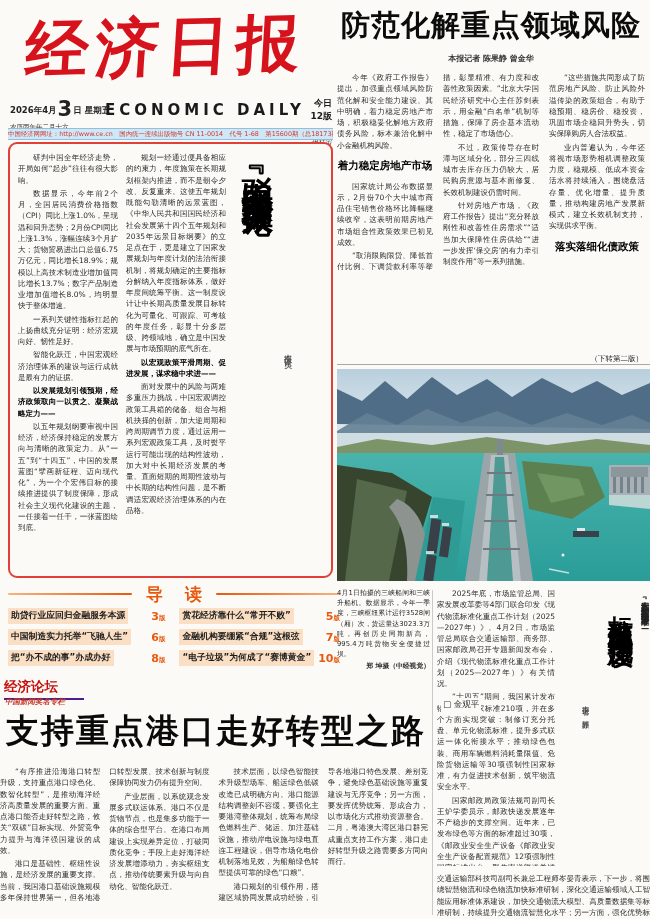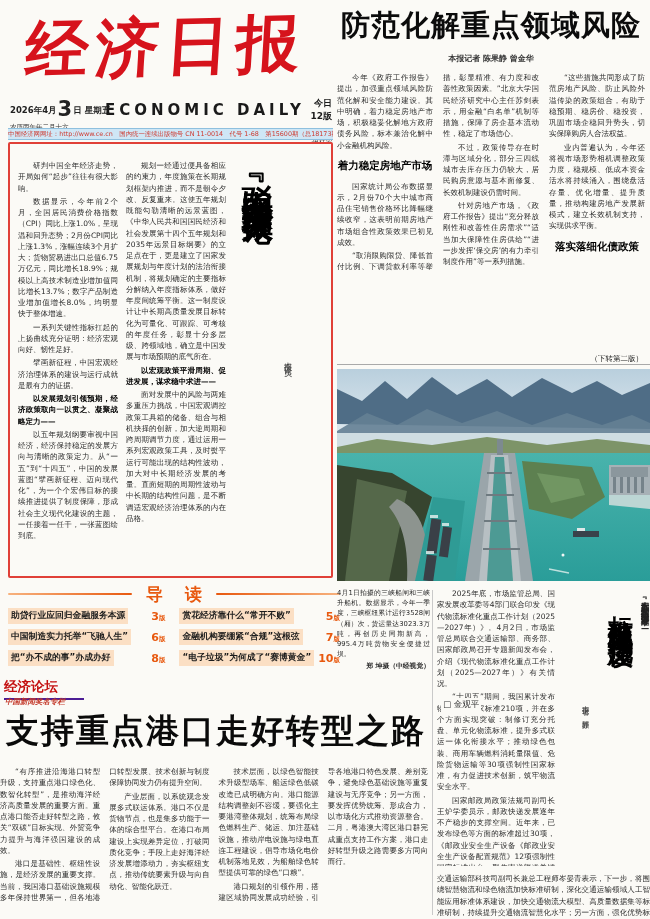--- a/index.html
+++ b/index.html
@@ -43,22 +43,22 @@
   .ta-title { font-size:29px; font-weight:bold; letter-spacing:1px; text-align:center; color:#0b0b0b; white-space:nowrap; }
   .ta-sub { font-size:14.5px; font-weight:bold; text-align:center; margin-top:7px; color:#111; }
   .ta-byline { font-size:8px; text-align:center; margin-top:7px; color:#333; font-weight:bold; }
   .ta-body { margin-top:8px; height:250px; overflow:hidden; column-count:3; column-gap:10px; }
   .ta-jump { position:absolute; right:2px; top:348px; font-size:7.5px; color:#222; background:#fbfaf6; padding-left:4px;margin-left:28px; }
   .rule-h { position:absolute; background:#a9a9a9; }
 
   
   .red-box {
     position:absolute; left:8px; top:142px; width:325px; height:436px;
-    border:2px solid #e04038; border-radius:2px; background:#fbfaf6;
-    padding:16px 6px 8px 8px; display:flex;
+    border:2px solid #e04038; border-radius:9px; background:#fbfaf6;
+    padding:8px 6px 8px 8px; display:flex;
   }
   .lead-text { width:208px; height:100%; overflow:hidden; column-count:2; column-gap:8px; }
   .lead-title {
     writing-mode:vertical-rl; text-orientation:upright;
     font-size:31px; font-weight:bold; color:#000; line-height:1;
     letter-spacing:3px; margin-left:16px; height:100%;
   }
   .lead-byline {
     writing-mode:vertical-rl; text-orientation:upright;
     font-size:8px; color:#444; margin-left:8px; padding-top:195px; letter-spacing:2px;
@@ -147,21 +147,21 @@
       </div>
     <div class="ta-jump">（下转第二版）</div>
   </div>
   <div class="rule-h" style="left:337px; top:364px; width:313px; height:1px;"></div>
 
   <div class="red-box">
     <div class="lead-text smalltext">
         <p>研判中国全年经济走势，开局如何“起步”往往有很大影响。</p>
         <p>数据显示，今年前2个月，全国居民消费价格指数（CPI）同比上涨1.0%，呈现温和回升态势；2月份CPI同比上涨1.3%，涨幅连续3个月扩大；货物贸易进出口总值6.75万亿元，同比增长18.9%；规模以上高技术制造业增加值同比增长13.7%；数字产品制造业增加值增长8.0%，均明显快于整体增速。</p>
         <p>一系列关键性指标扛起的上扬曲线充分证明：经济宏观向好、韧性足好。</p>
-        <p>擘画新征程，中国宏观经济治理体系的建设与运行成就是最有力的证据。</p>
+        <p>智能化跃迁，中国宏观经济治理体系的建设与运行成就是最有力的证据。</p>
         <p class="bold-lead">以发展规划引领预期，经济政策取向一以贯之、凝聚战略定力——</p>
         <p>以五年规划纲要审视中国经济，经济保持稳定的发展方向与清晰的政策定力。从“一五”到“十四五”，中国的发展蓝图“擘画新征程、迈向现代化”，为一个个宏伟目标的接续推进提供了制度保障，形成社会主义现代化建设的主题，一任接着一任干，一张蓝图绘到底。</p>
         <p>规划一经通过便具备相应的约束力，年度施策在长期规划框架内推进，而不是朝令夕改、反复重来。这使五年规划既能勾勒清晰的远景蓝图，《中华人民共和国国民经济和社会发展第十四个五年规划和2035年远景目标纲要》的立足点在于，更是建立了国家发展规划与年度计划的法治衔接机制，将规划确定的主要指标分解纳入年度指标体系，做好年度间统筹平衡。这一制度设计让中长期高质量发展目标转化为可量化、可跟踪、可考核的年度任务，彰显十分多层级、跨领域地，确立是中国发展与市场预期的底气所在。</p>
         <p class="bold-lead">以宏观政策平滑周期、促进发展，谋求稳中求进——</p>
         <p>面对发展中的风险与两难多重压力挑战，中国宏观调控政策工具箱的储备、组合与相机抉择的创新，加大逆周期和跨周期调节力度，通过运用一系列宏观政策工具，及时熨平运行可能出现的结构性波动，加大对中长期经济发展的考量。直面短期的周期性波动与中长期的结构性问题，是不断调适宏观经济治理体系的内在品格。</p>
       </div>
     <div class="lead-title">驳『中国经济治理失效论』</div>
     <div class="lead-byline">本报评论员</div>
   </div>
 

